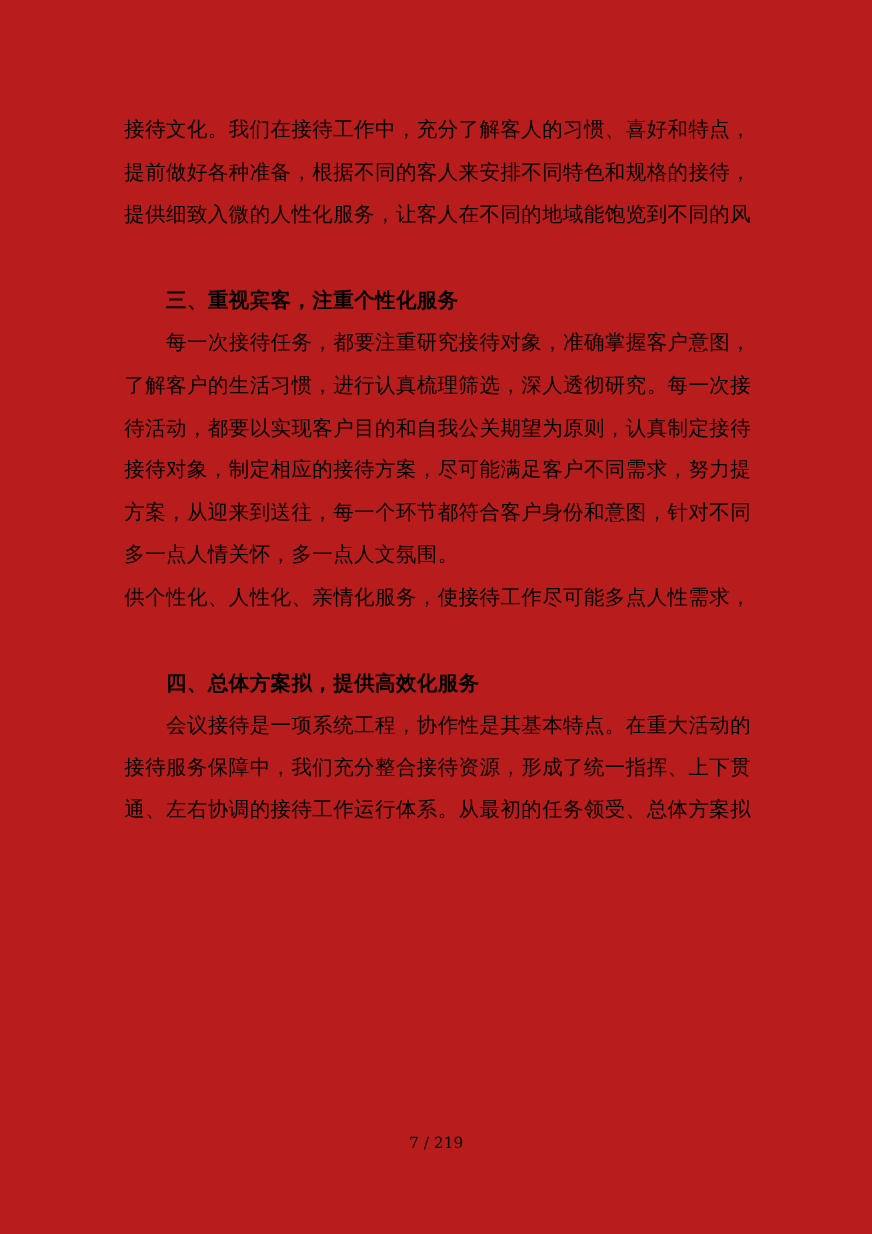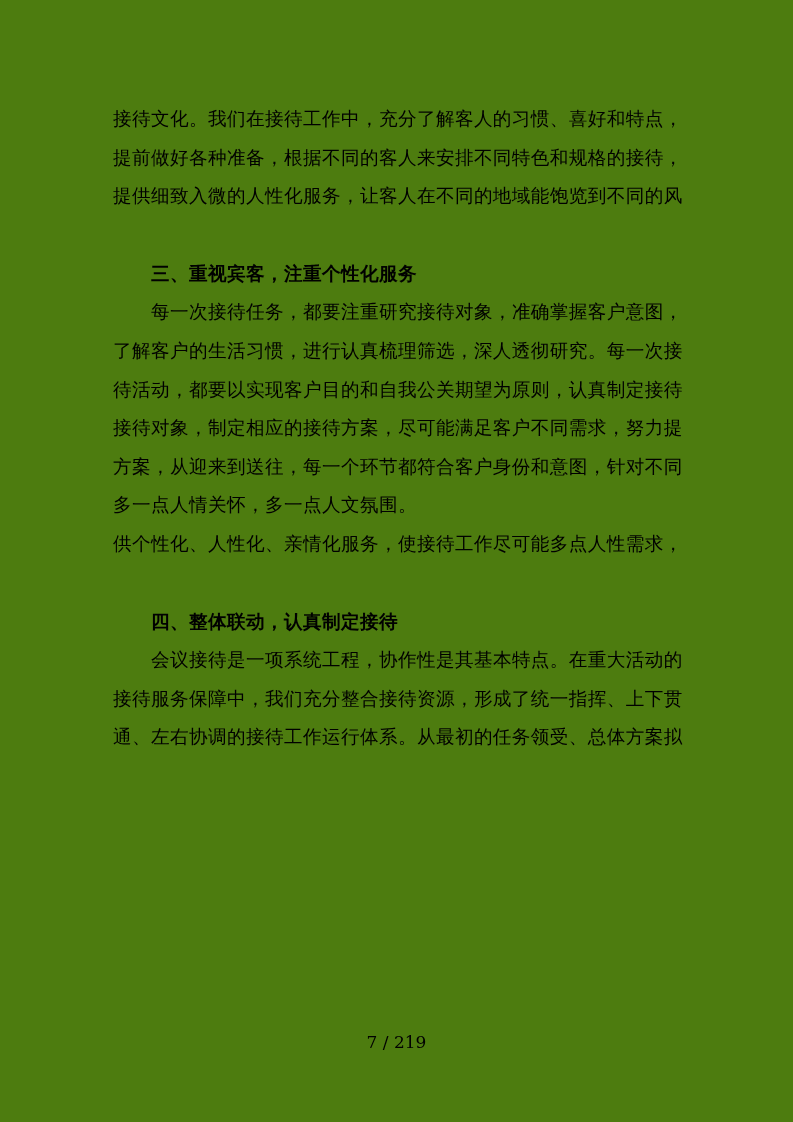--- a/index.html
+++ b/index.html
@@ -14,21 +14,21 @@
       overflow: hidden;
       font-family: "DejaVu Serif", "Liberation Serif", serif;
       color: #000000;
     }
     .page {
       position: absolute;
       left: 0;
       top: 0;
       width: 793px;
       height: 1122px;
-      background: #4d7c0f;
+      background: #b91c1c;
     }
     .content {
       position: absolute;
       left: 113px;
       top: 100px;
       width: 567px;
     }
     .line {
       display: block;
       height: 38.6px;
@@ -44,21 +44,21 @@
       font-weight: bold;
       font-family: "DejaVu Sans", "Liberation Sans", sans-serif;
       margin-top: 39px;
     }
     .footer {
       position: absolute;
       left: 0;
       width: 793px;
       top: 1032px;
       text-align: center;
-      font-size: 17px;
+      font-size: 14px;
       font-family: "DejaVu Serif", "Liberation Serif", serif;
       color: #000;
     }
   </style>
 </head>
 <body>
 
 <div class="page">
   <div class="content">
 
@@ -73,21 +73,21 @@
     <div>
       <span class="line indent">每一次接待任务，都要注重研究接待对象，准确掌握客户意图，</span>
       <span class="line">了解客户的生活习惯，进行认真梳理筛选，深人透彻研究。每一次接</span>
       <span class="line">待活动，都要以实现客户目的和自我公关期望为原则，认真制定接待</span>
       <span class="line">接待对象，制定相应的接待方案，尽可能满足客户不同需求，努力提</span>
       <span class="line">方案，从迎来到送往，每一个环节都符合客户身份和意图，针对不同</span>
       <span class="line">多一点人情关怀，多一点人文氛围。</span>
       <span class="line">供个性化、人性化、亲情化服务，使接待工作尽可能多点人性需求，</span>
     </div>
 
-    <div class="line indent heading">四、整体联动，认真制定接待</div>
+    <div class="line indent heading">四、总体方案拟，提供高效化服务</div>
 
     <div>
       <span class="line indent">会议接待是一项系统工程，协作性是其基本特点。在重大活动的</span>
       <span class="line">接待服务保障中，我们充分整合接待资源，形成了统一指挥、上下贯</span>
       <span class="line">通、左右协调的接待工作运行体系。从最初的任务领受、总体方案拟</span>
     </div>
 
   </div>
 
   <div class="footer">7 / 219</div>

